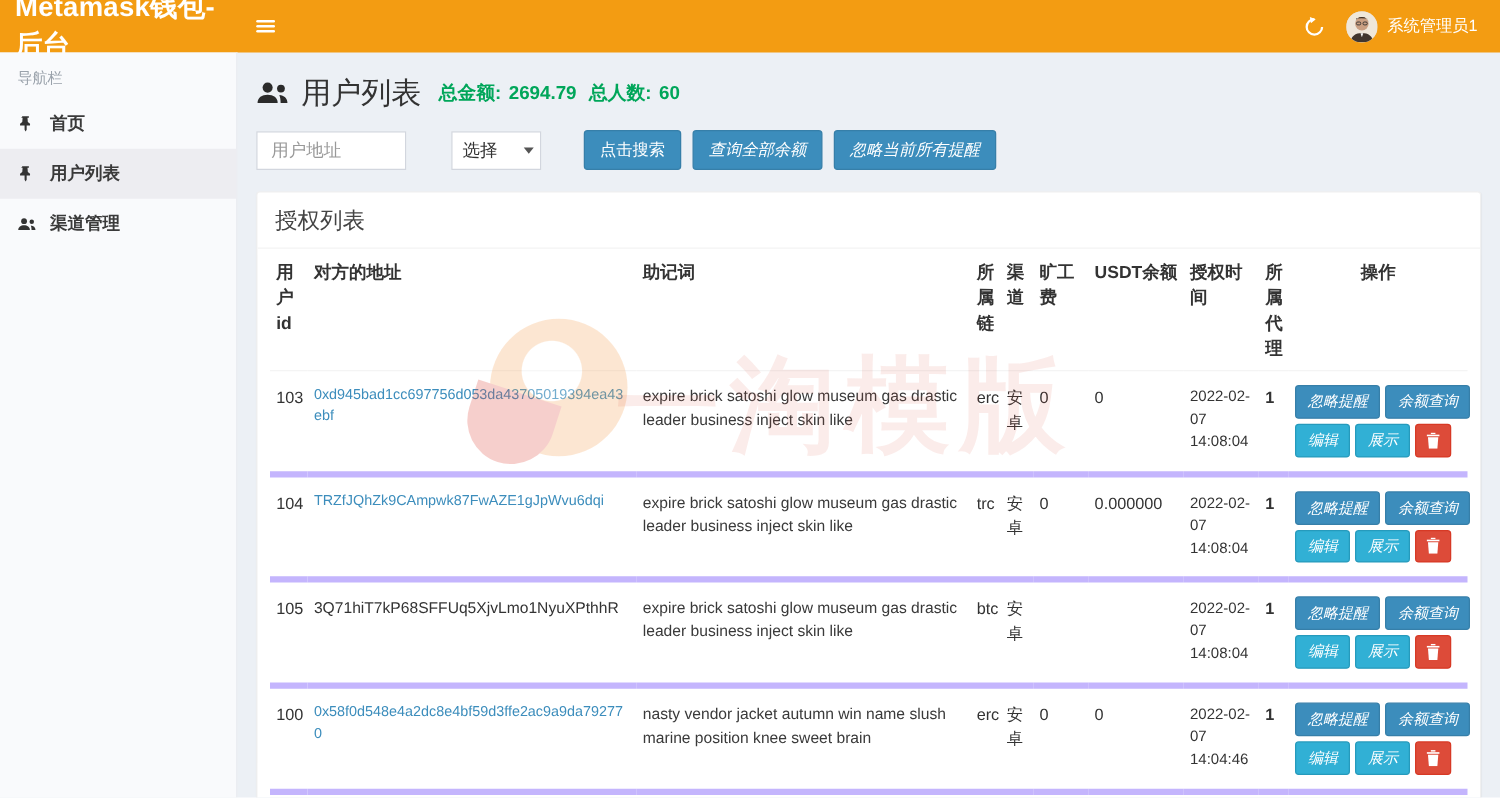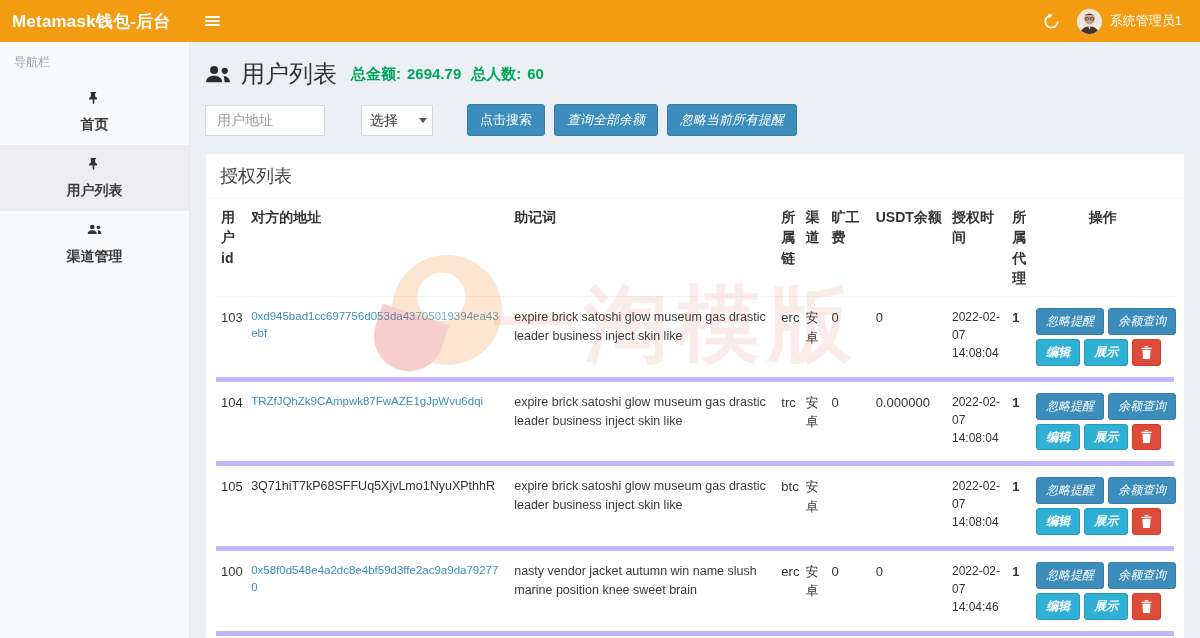--- a/index.html
+++ b/index.html
@@ -14,35 +14,35 @@
   }
   *{box-sizing:border-box;margin:0;padding:0;}
   html,body{width:1200px;height:638px;overflow:hidden;}
   body{
     font-family:"Liberation Sans","DejaVu Sans",sans-serif;
     font-size:14px;color:#333;background:#ecf0f5;position:relative;
   }
   
   .topbar{height:42px;background:var(--c-navbar,#f39c12);display:flex;align-items:stretch;}
   .logo{width:190px;display:flex;align-items:center;padding-left:12px;color:#fff;
-        font-weight:bold;font-size:17px;letter-spacing:.2px;cursor:pointer;}
+        font-weight:bold;font-size:22px;letter-spacing:.2px;cursor:pointer;}
   .hamburger{width:44px;display:flex;flex-direction:column;justify-content:center;
         align-items:center;gap:2px;cursor:pointer;}
   .hamburger span{display:block;width:15px;height:2px;background:#fff;border-radius:1px;}
   .topbar-right{margin-left:auto;display:flex;align-items:center;gap:16px;padding-right:18px;color:#fff;}
   .refresh{width:18px;height:18px;display:flex;align-items:center;justify-content:center;cursor:pointer;}
   .userbox{display:flex;align-items:center;gap:8px;cursor:pointer;text-align:center;}
   .avatar{width:25px;height:25px;border-radius:50%;overflow:hidden;background:#e9dccb;flex:0 0 auto;}
   .username{font-size:13px;}
   
   .layout{display:flex;height:596px;}
   .sidebar{width:190px;background:#f9fafc;border-right:1px solid #e6e9ee;flex:0 0 auto;}
   .nav-label{font-size:12px;color:#9aa2ab;padding:12px 14px 8px;}
   .nav-item{display:flex;align-items:center;gap:11px;padding:11px 14px;font-size:14px;
-            font-weight:bold;color:#3a3a3a;cursor:pointer;flex-direction:column;}
+            font-weight:bold;color:#3a3a3a;cursor:pointer;}
   .nav-item .nicon{width:15px;height:15px;color:#333;flex:0 0 auto;display:flex;align-items:center;}
   .nav-item.active{background:#ededf1;}
   
   .content{flex:1;padding:10px 15px;position:relative;overflow:hidden;}
   .page-header{display:flex;align-items:center;gap:10px;margin:6px 0 14px;}
   .title-icon{width:26px;height:20px;color:#2b2b2b;display:flex;align-items:center;}
   .page-title{font-size:24px;font-weight:400;color:#333;}
   .totals{display:flex;align-items:baseline;gap:6px;color:var(--c-green,#00a65a);
           font-weight:bold;font-size:15px;margin-left:4px;}
   .totals .tval{margin-right:4px;}
@@ -77,21 +77,21 @@
         display:block;line-height:1.5;}
   .addr.plain{color:#333;font-size:12.5px;}
   .mnemonic{color:#3a3a3a;font-size:12.5px;}
   .cell-id{font-size:13px;}
   .time{font-size:12px;}
   .agent{font-weight:bold;}
   .actions{display:flex;flex-wrap:wrap;gap:4px;width:142px;}
   .rbtn{border-radius:3px;color:#fff;font-size:12px;font-style:italic;padding:4px 9px;
         border:1px solid transparent;cursor:pointer;font-family:inherit;line-height:1.4;}
   .rbtn-primary{background:var(--c-primary,#3c8dbc);border-color:var(--c-primary-border,#367fa9);}
-  .rbtn-info{background:var(--c-info,#31b0d5);border-color:var(--c-info-border,#269abc);font-weight:bold;}
+  .rbtn-info{background:var(--c-info,#31b0d5);border-color:var(--c-info-border,#269abc);}
   .rbtn-danger{background:var(--c-danger,#dd4b39);border-color:var(--c-danger-border,#d73925);
         padding:4px 8px;display:flex;align-items:center;}
   
   .watermark{position:absolute;left:0;top:0;width:1200px;height:574px;pointer-events:none;z-index:5;}
   .wm-logo{position:absolute;left:372px;top:255px;width:150px;height:120px;opacity:.28;}
   .wm-c1{position:absolute;left:20px;top:0;width:110px;height:110px;border-radius:50%;
          background:radial-gradient(circle at 45% 38%, #fff 0 26%, #f6a860 27% 100%);}
   .wm-c2{position:absolute;left:0;top:58px;width:70px;height:58px;border-radius:0 0 60px 60px;
          background:#e2574c;transform:rotate(18deg);}
   .wm-text{position:absolute;left:492px;top:268px;font-size:84px;font-weight:bold;

